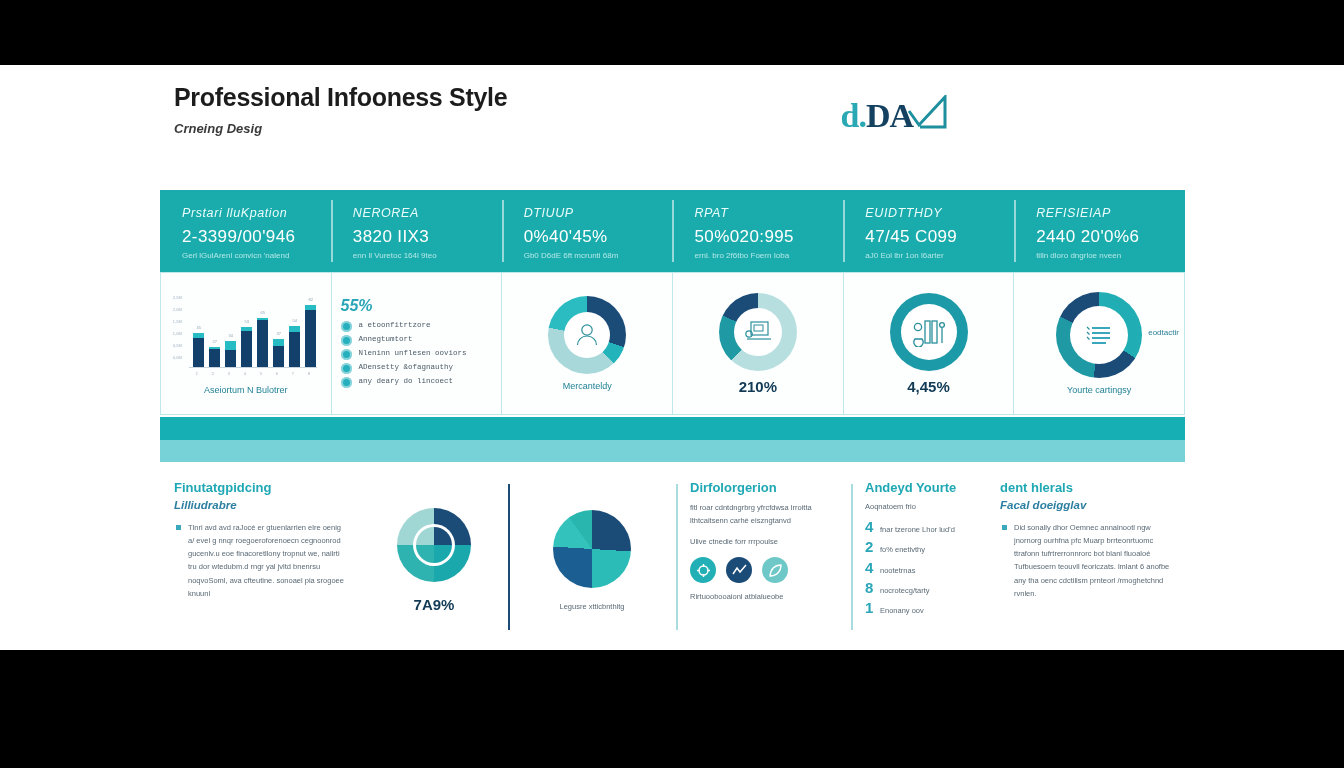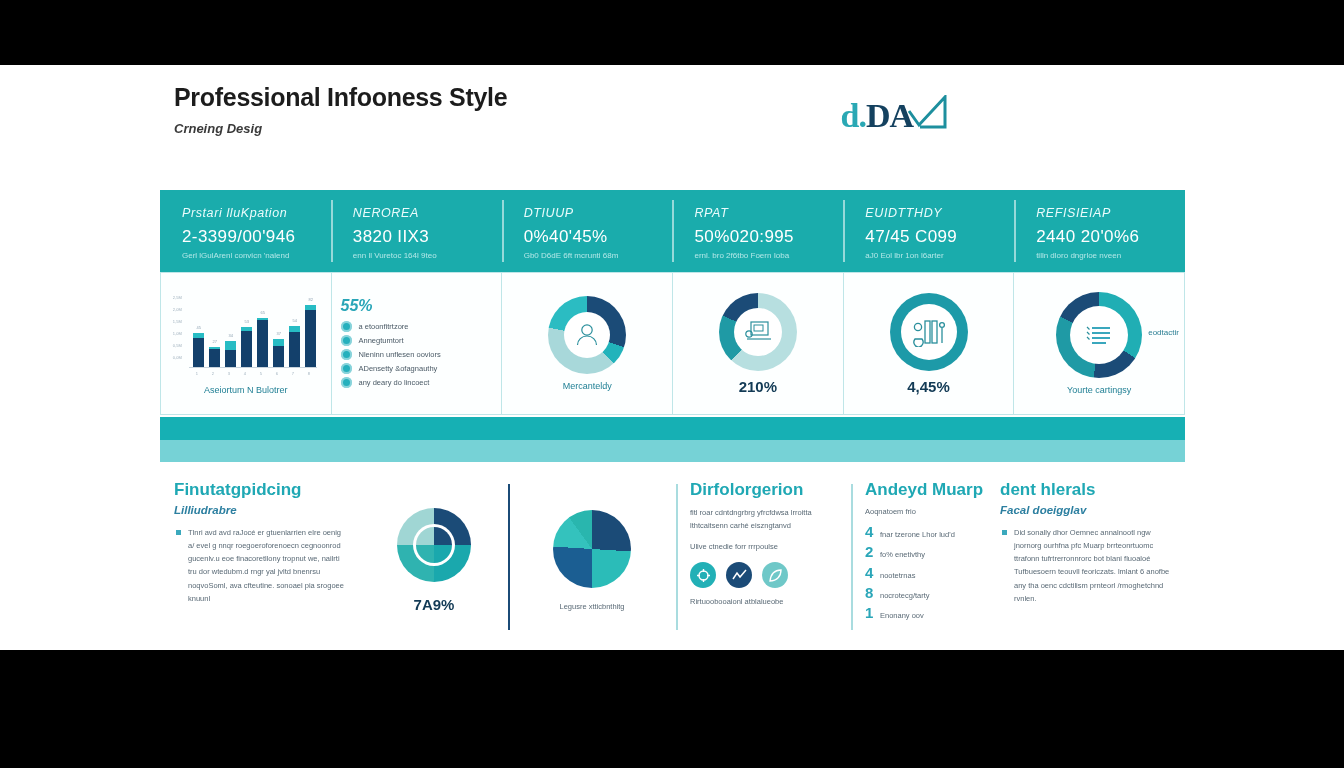--- a/index.html
+++ b/index.html
@@ -40,40 +40,40 @@
   .bc-axis{position:absolute;left:18px;bottom:10px;width:128px;height:1px;background:#c8d4dd;}
   .bc-ytick{position:absolute;left:2px;font-size:4px;color:#9fb0bd;}
   .bc-xtick{position:absolute;bottom:2px;font-size:4px;color:#9fb0bd;}
   .bar{position:absolute;bottom:11px;width:11px;background:#13406b;}
   .bar .cap{position:absolute;left:0;right:0;top:0;background:#27bcc4;}
   .bar .vlab{position:absolute;left:-4px;top:-8px;width:20px;text-align:center;font-size:4px;color:#8fa3b3;}
 
   
   .legend{width:152px;}
   .legend-pct{font-size:16px;font-weight:bold;font-style:italic;color:#2aa6b8;margin-bottom:6px;}
-  .leg-row{display:flex;align-items:center;margin:3px 0;}
+  .leg-row{display:flex;margin:3px 0;font-family:Liberation Mono, monospace;}
   .leg-dot{width:11px;height:11px;border-radius:50%;background:#26b0bd;flex:none;
            box-shadow:inset 0 0 0 2px rgba(255,255,255,.45);}
   .leg-txt{margin-left:7px;font-size:7.5px;color:#4a5a66;white-space:nowrap;}
 
   
   .donut{position:relative;border-radius:50%;}
   .donut .hole{position:absolute;border-radius:50%;background:#ffffff;display:flex;align-items:center;justify-content:center;}
   .side-tag{position:absolute;font-size:8px;color:#2b7f94;white-space:nowrap;}
 
   
   .band{position:absolute;left:0;top:352px;width:1025px;height:45px;}
   .band-top{position:absolute;left:0;top:0;width:100%;height:23px;background:#16b0b4;}
   .band-bot{position:absolute;left:0;top:23px;width:100%;height:22px;background:#76d2d6;}
 
   
   .bottom{position:absolute;left:0;top:415px;width:1025px;height:160px;display:flex;}
   .col{position:relative;padding:0 14px;box-sizing:border-box;}
   .col-sep{position:absolute;left:0;top:4px;bottom:10px;width:2px;}
-  .h-teal{font-size:17px;font-weight:bold;color:#1fa8b4;white-space:nowrap;}
+  .h-teal{font-size:13px;font-weight:bold;color:#1fa8b4;white-space:nowrap;}
   .h-navy{font-size:11.5px;font-weight:bold;font-style:italic;color:#2c7fa0;margin-top:4px;white-space:nowrap;}
   .body-txt{font-size:7.5px;line-height:1.75;color:#5a6a76;}
   .sq-bullet{position:absolute;left:2px;width:5px;height:5px;background:#3ba9bd;}
   .num-row{display:flex;align-items:baseline;margin-top:3px;}
   .num{font-size:15px;font-weight:bold;color:#2aa6b8;width:15px;flex:none;}
   .num-txt{font-size:7.5px;color:#5a6a76;line-height:1.5;}
   .icon-circle{width:26px;height:26px;border-radius:50%;display:flex;align-items:center;justify-content:center;}
   .cap-small{font-size:7.5px;color:#5a6a76;}
 </style>
 </head>
@@ -316,21 +316,21 @@
             <svg width="15" height="15" viewBox="0 0 15 15">
                   <path d="M2 13 C3 5 8 2 13 2 C13 8 9 13 2 13 Z" fill="none" stroke="#fff" stroke-width="1.4"></path>
                 </svg>
           </div>
         </div>
         <div class="cap-small" style="margin-top:9px;">Rirtuoobooaionl atblalueobe</div>
       </div>
 
       <div class="col" style="width:135px;">
         <span class="col-sep" style="background:#a9dcdf;"></span>
-        <div class="h-teal">Andeyd Muarp</div>
+        <div class="h-teal">Andeyd Yourte</div>
         <div class="body-txt" style="margin-top:5px;">Aoqnatoem frio</div>
         <div style="margin-top:5px;">
           <div class="num-row">
             <span class="num">4</span>
             <span class="num-txt">fnar tzerone Lhor lud'd</span>
           </div>
           <div class="num-row">
             <span class="num">2</span>
             <span class="num-txt">fo% enetivthy</span>
           </div>

